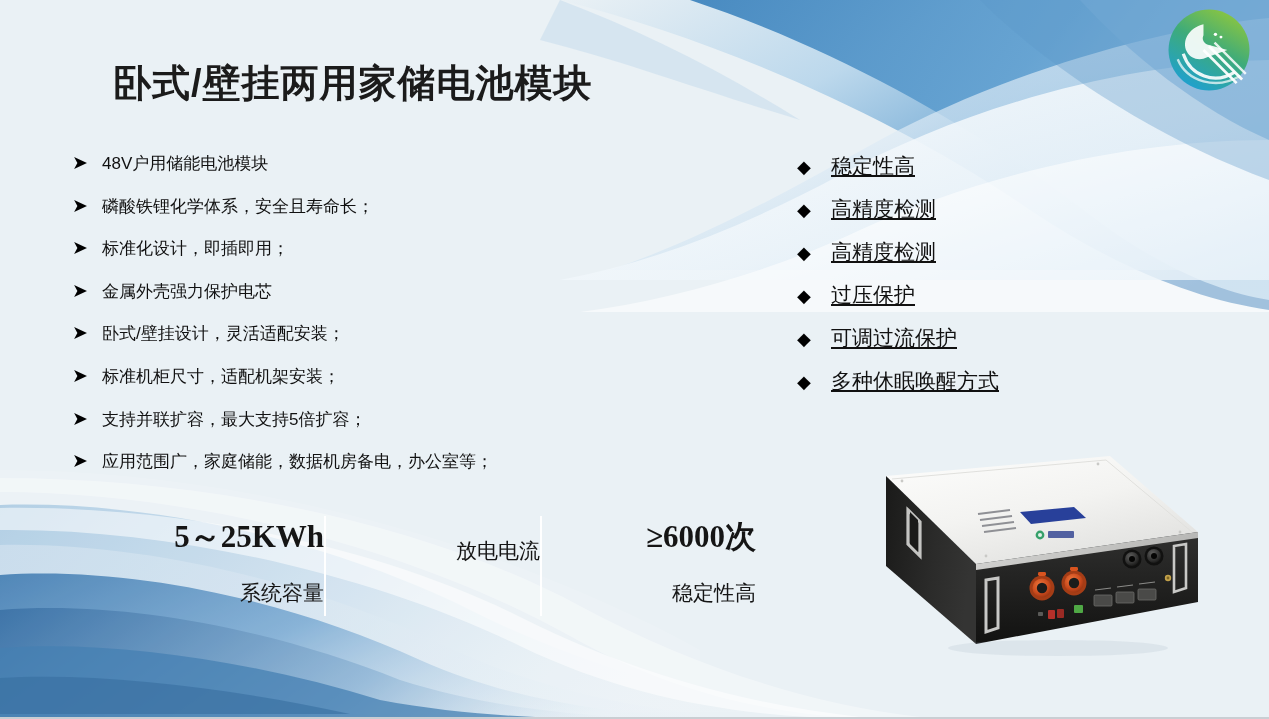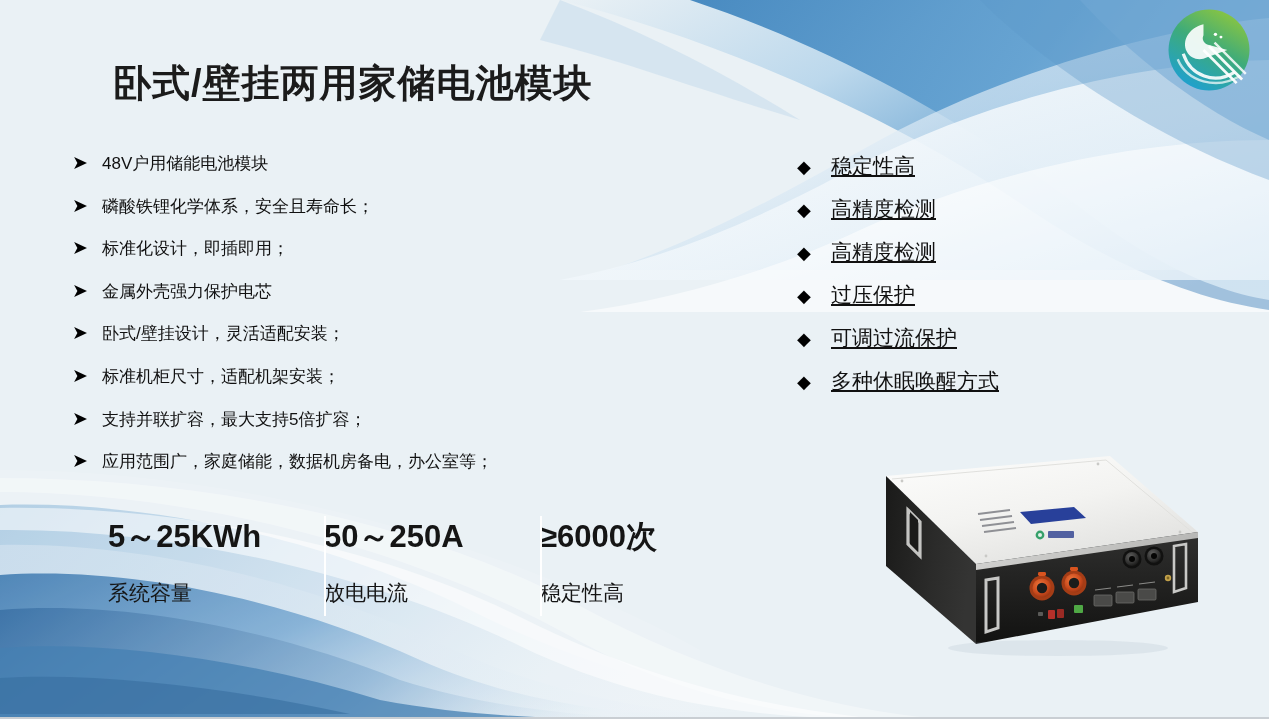--- a/index.html
+++ b/index.html
@@ -89,21 +89,22 @@
     position: absolute;
     left: 108px;
     top: 516px;
     width: 648px;
     height: 105px;
     display: flex;
   }
   .stat-cell {
     flex: 1 1 0;
     position: relative;
-    text-align: left;
+    text-align: right;
+    font-family: Liberation Serif, serif;
   }
   .stat-cell + .stat-cell::before {
     content: "";
     position: absolute;
     left: 0; top: 0;
     width: 2px;
     height: 100px;
     background: #ffffff;
   }
   .stat-value {
@@ -299,21 +300,20 @@
   </div>
 
   <div id="stats">
 
     <div class="stat-cell">
       <div class="stat-value">5～25KWh</div>
       <div class="stat-label">系统容量</div>
     </div>
 
     <div class="stat-cell">
-      <div class="stat-value">50～250A</div>
       <div class="stat-label">放电电流</div>
     </div>
 
     <div class="stat-cell">
       <div class="stat-value">≥6000次</div>
       <div class="stat-label">稳定性高</div>
     </div>
 
   </div>
 

